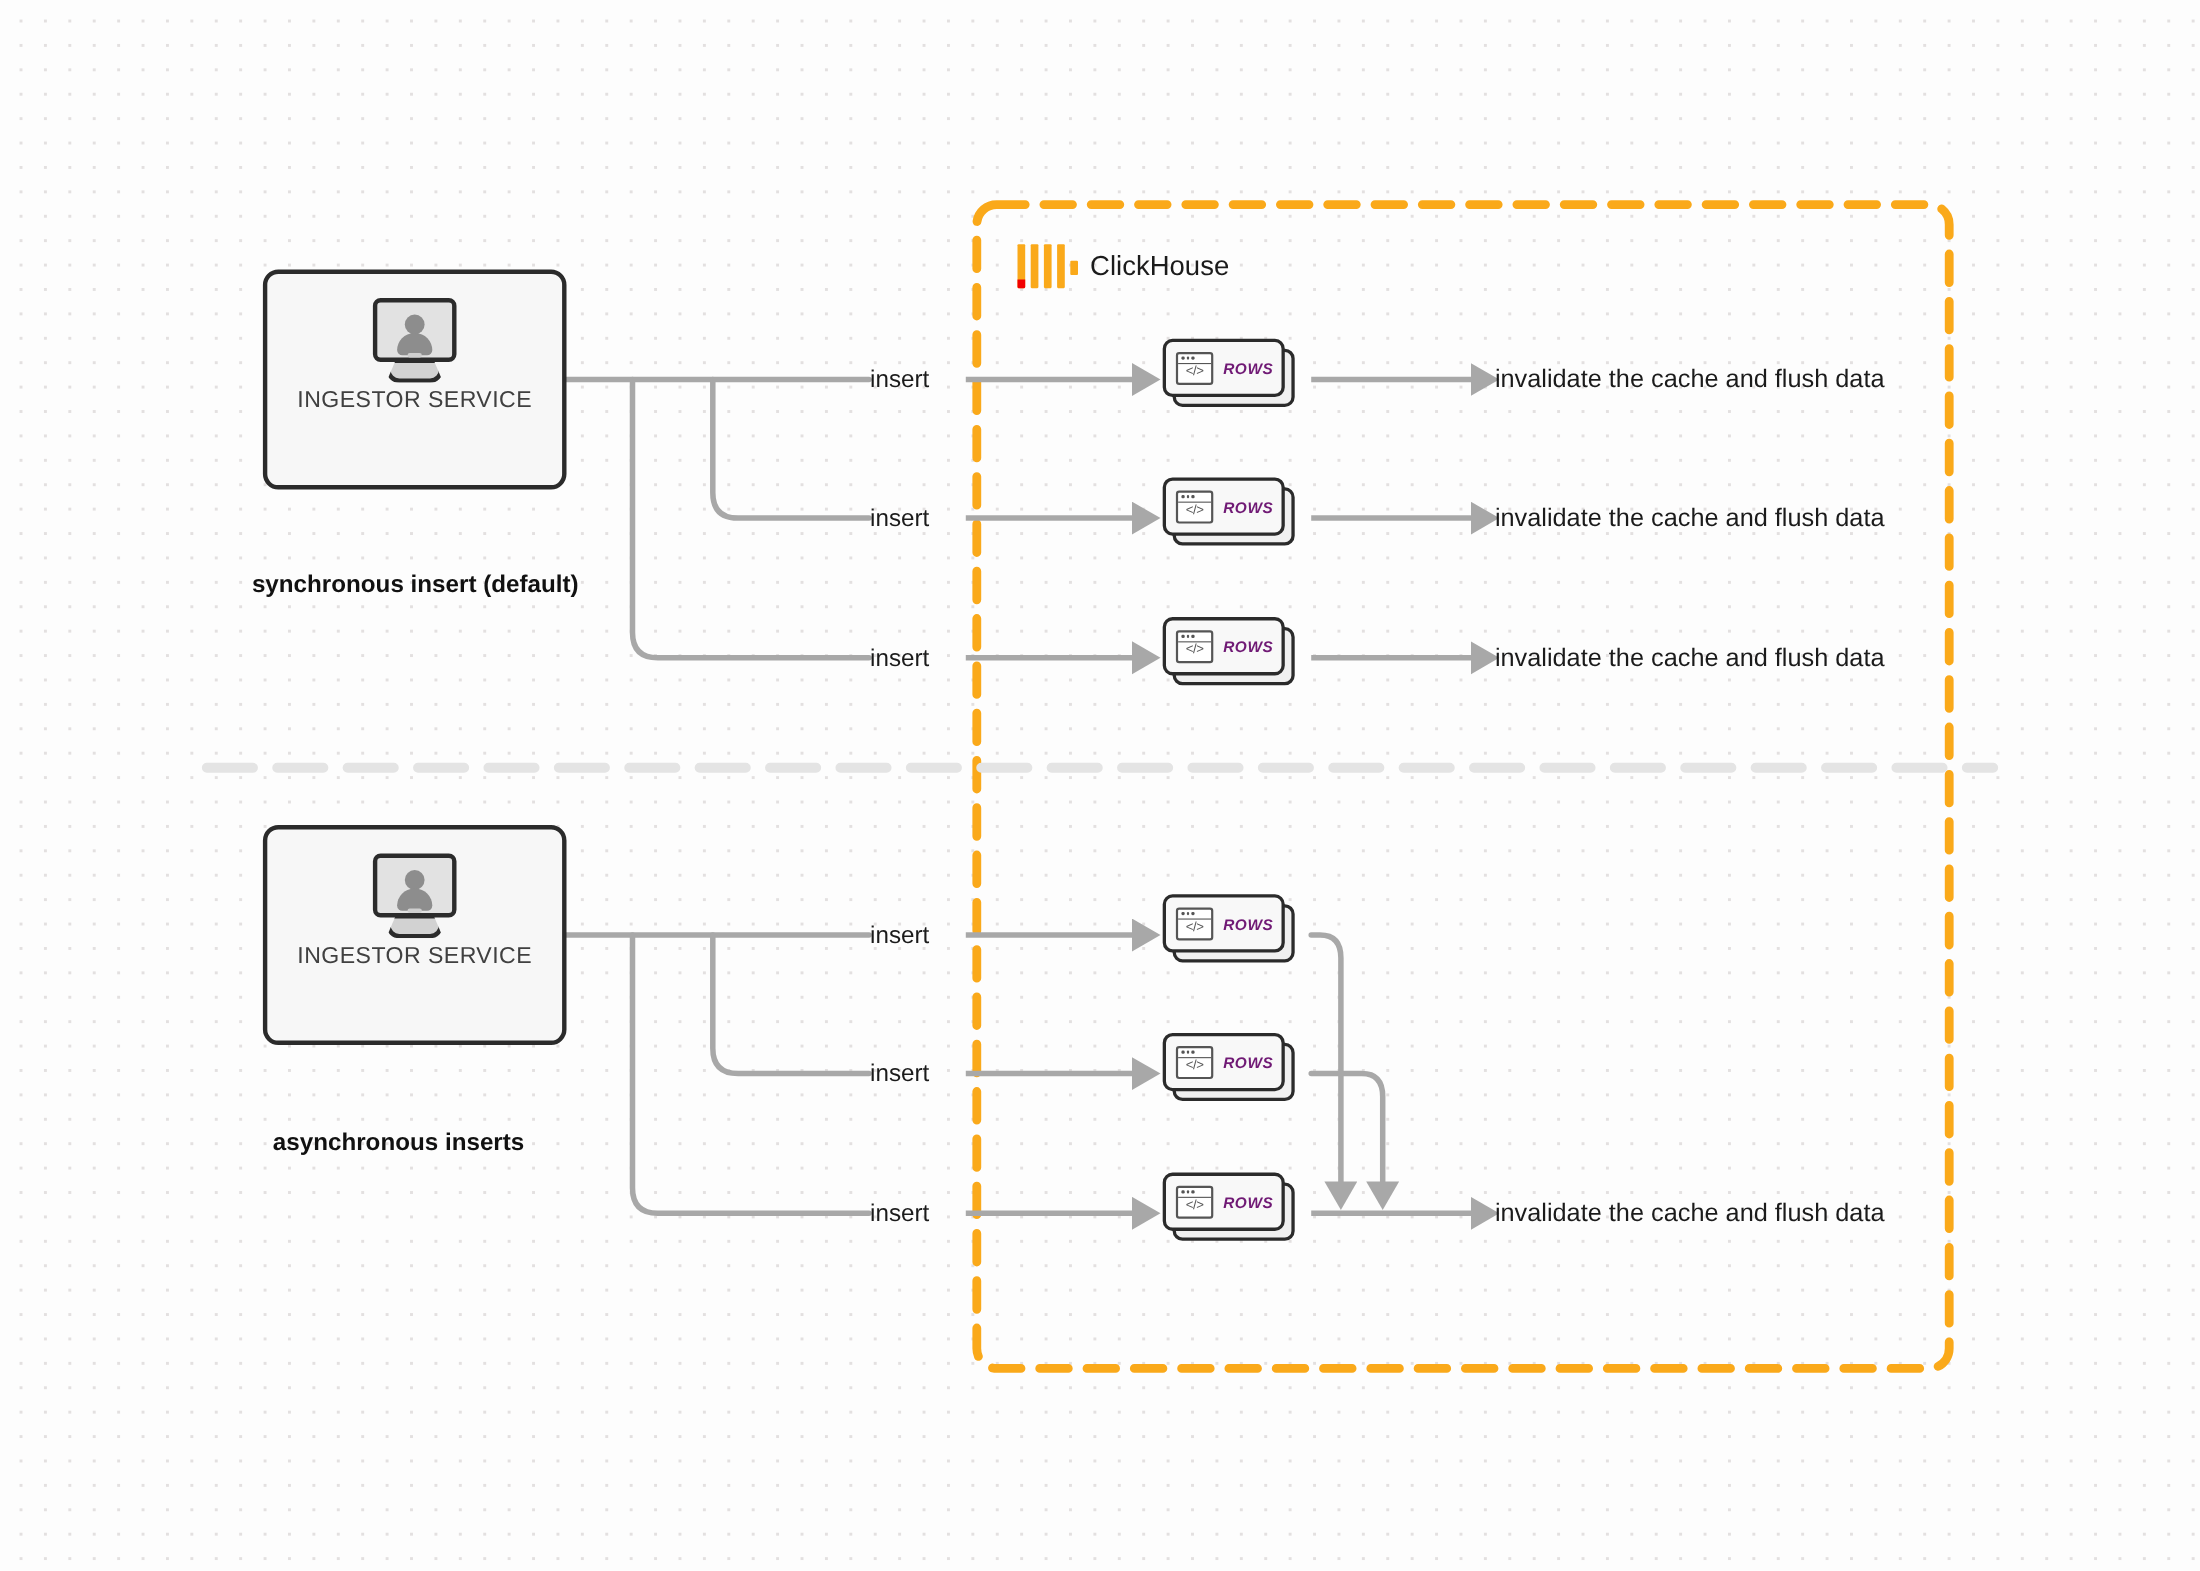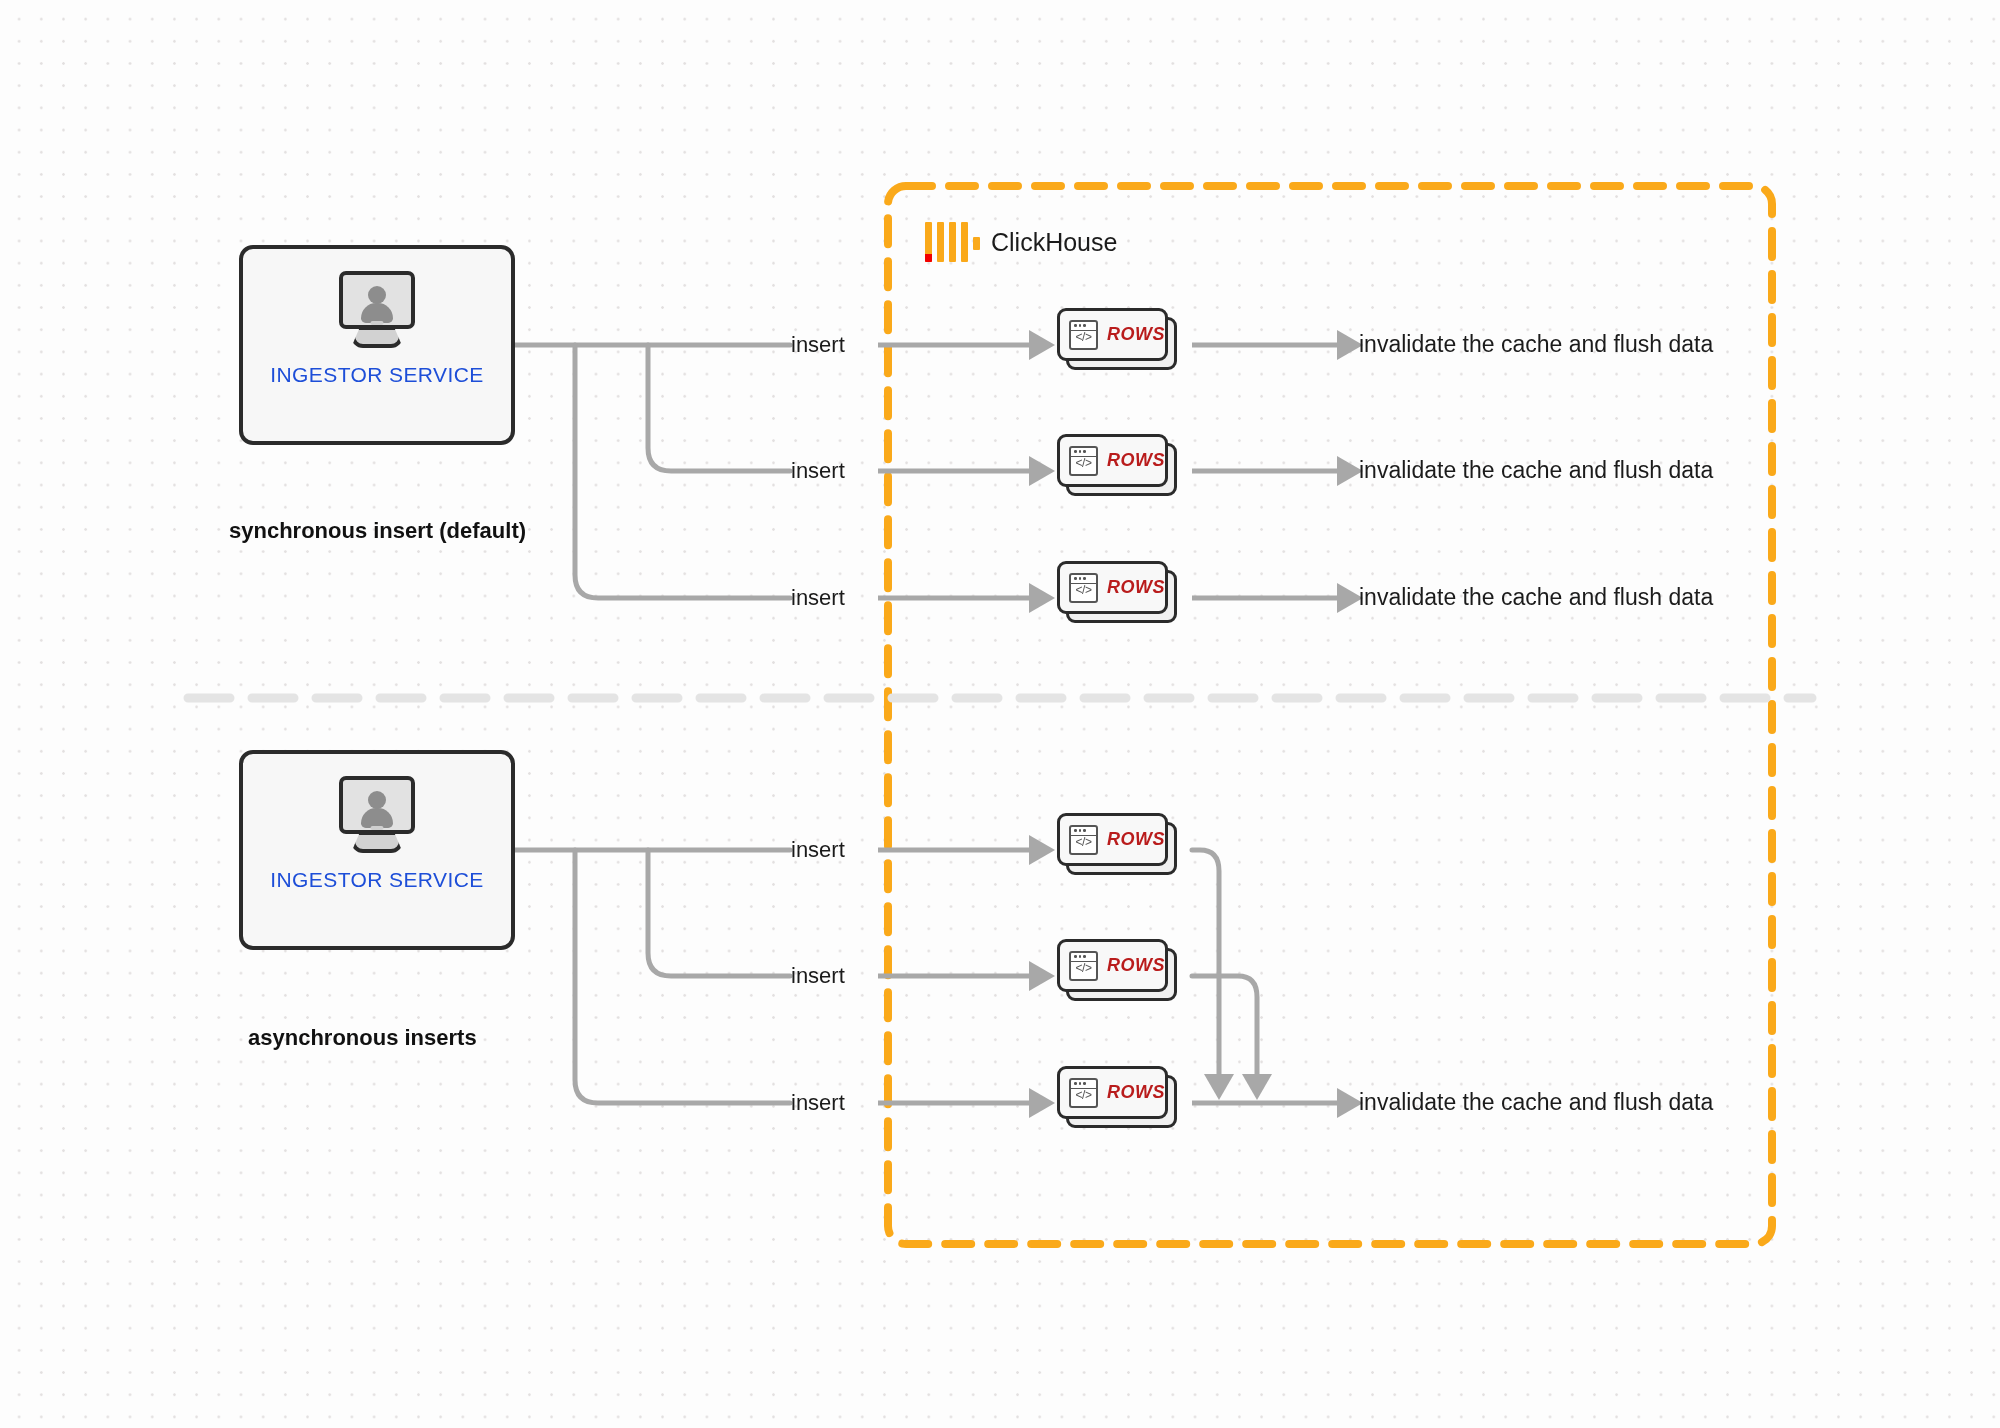--- a/index.html
+++ b/index.html
@@ -51,22 +51,22 @@
     width:13px;height:4px;background:#cfcfcf;border-radius:2px;
   }
   .mon-stand{
     position:absolute;left:50%;top:55px;transform:translateX(-50%);
     width:52px;height:22px;background:#d2d2d2;
     border:4px solid #2b2b2b;border-radius:5px 5px 12px 12px;
     box-sizing:border-box;
     clip-path:polygon(18% 0%,82% 0%,100% 100%,0% 100%);
   }
   .ingestor-label{
-    margin-top:14px;
-    font-size:21px;color:#1d4ed8;letter-spacing:.4px;
+    margin-top:3px;
+    font-size:21px;color:#404040;letter-spacing:.4px;
     font-family:"Liberation Sans", sans-serif;
   }
 
   
   .caption{
     position:absolute;font-size:22px;font-weight:bold;color:#111;
     white-space:nowrap;font-family:"Liberation Sans", sans-serif;
   }
 
   
@@ -100,21 +100,21 @@
   .codeicon .bar{
     position:absolute;left:0;top:0;right:0;height:8px;
     border-bottom:1.5px solid #555;display:flex;align-items:center;gap:2px;padding-left:3px;
   }
   .codeicon .bar b{width:2.5px;height:2.5px;border-radius:50%;background:#555;display:block;}
   .codeicon .glyph{
     font-size:12px;color:#555;line-height:1;padding-bottom:5px;
     font-family:"Liberation Sans", sans-serif;letter-spacing:-.5px;
   }
   .rowstxt{
-    font-size:18px;font-style:italic;font-weight:bold;color:#b91c1c;
+    font-size:14px;font-style:italic;font-weight:bold;color:#701a75;
     letter-spacing:.5px;font-family:"Liberation Sans", sans-serif;
   }
 
   
   .edgelabel{
     position:absolute;font-size:22px;color:#1b1b1b;white-space:nowrap;
     font-family:"Liberation Sans", sans-serif;
   }
   .outlabel{
     position:absolute;font-size:23px;color:#1b1b1b;white-space:nowrap;

